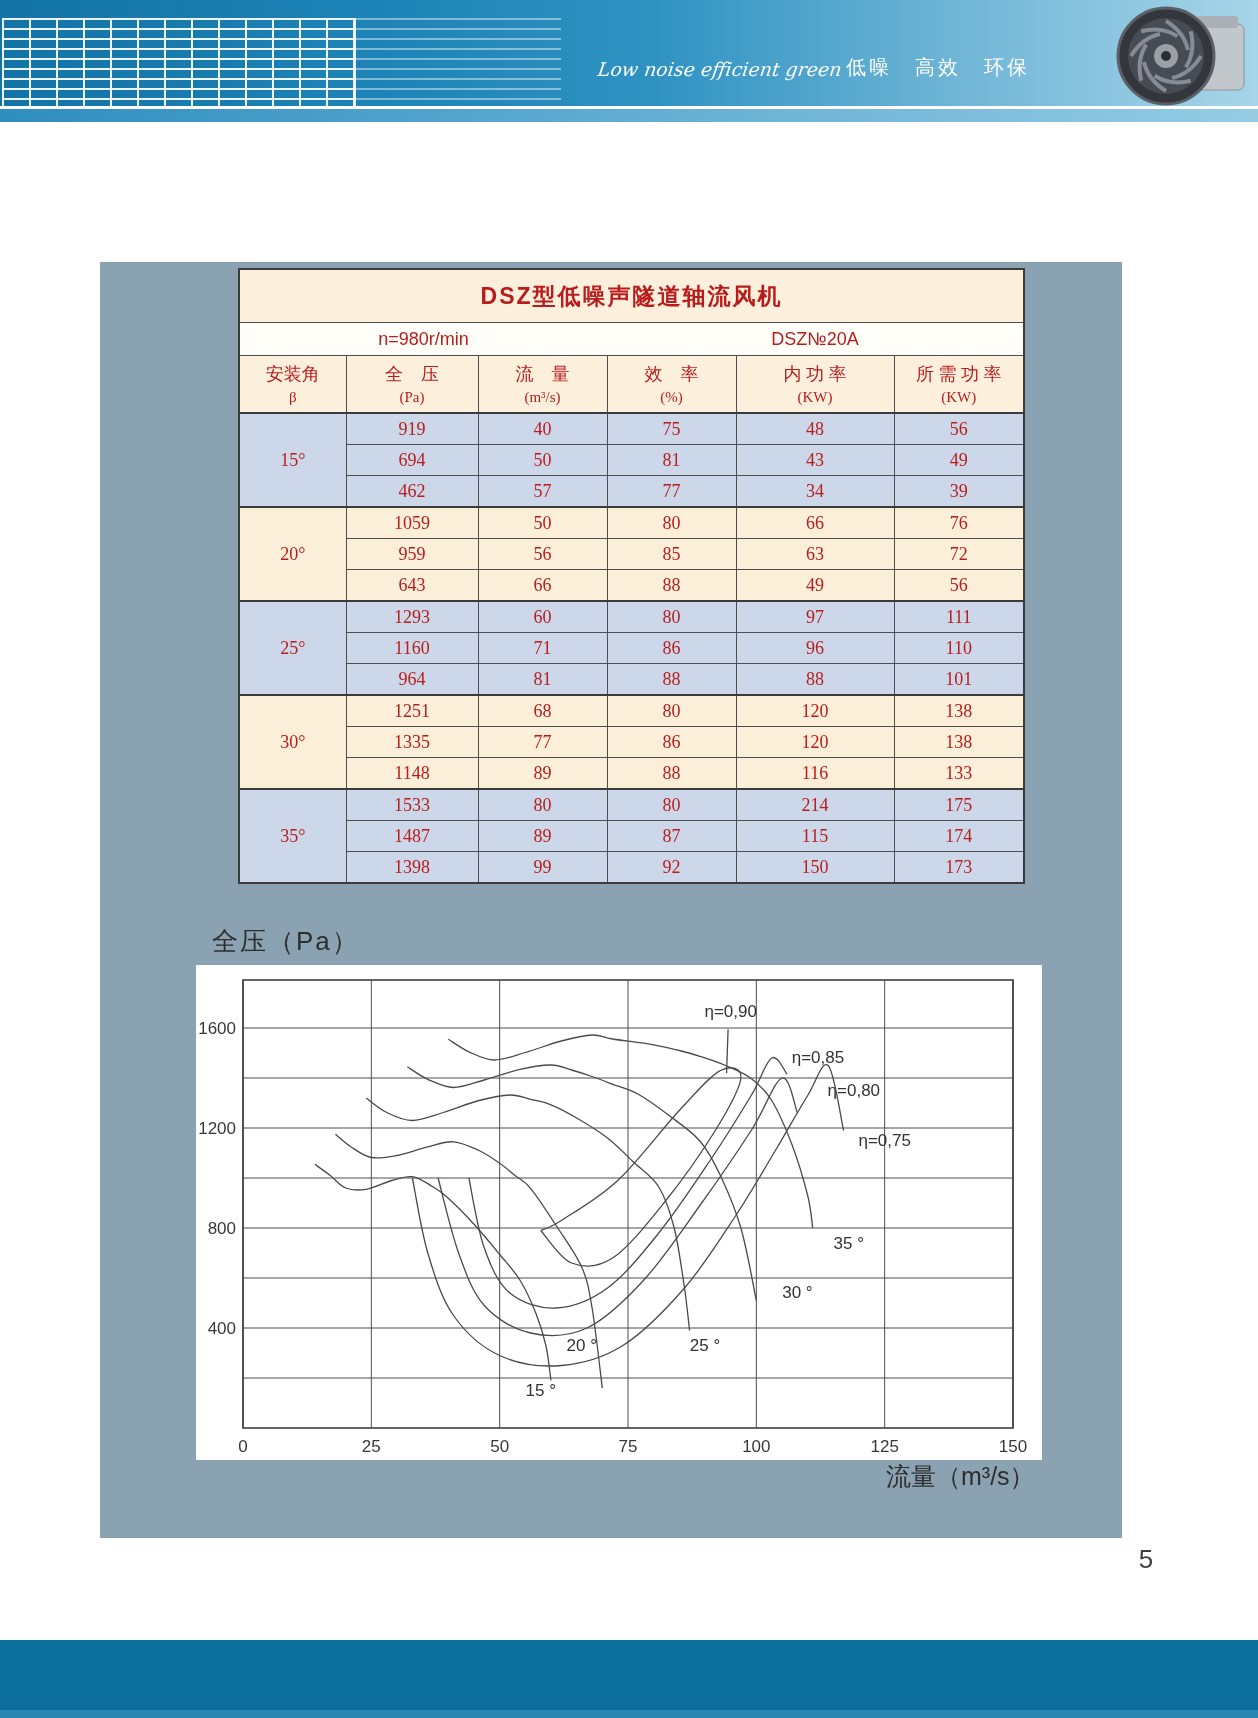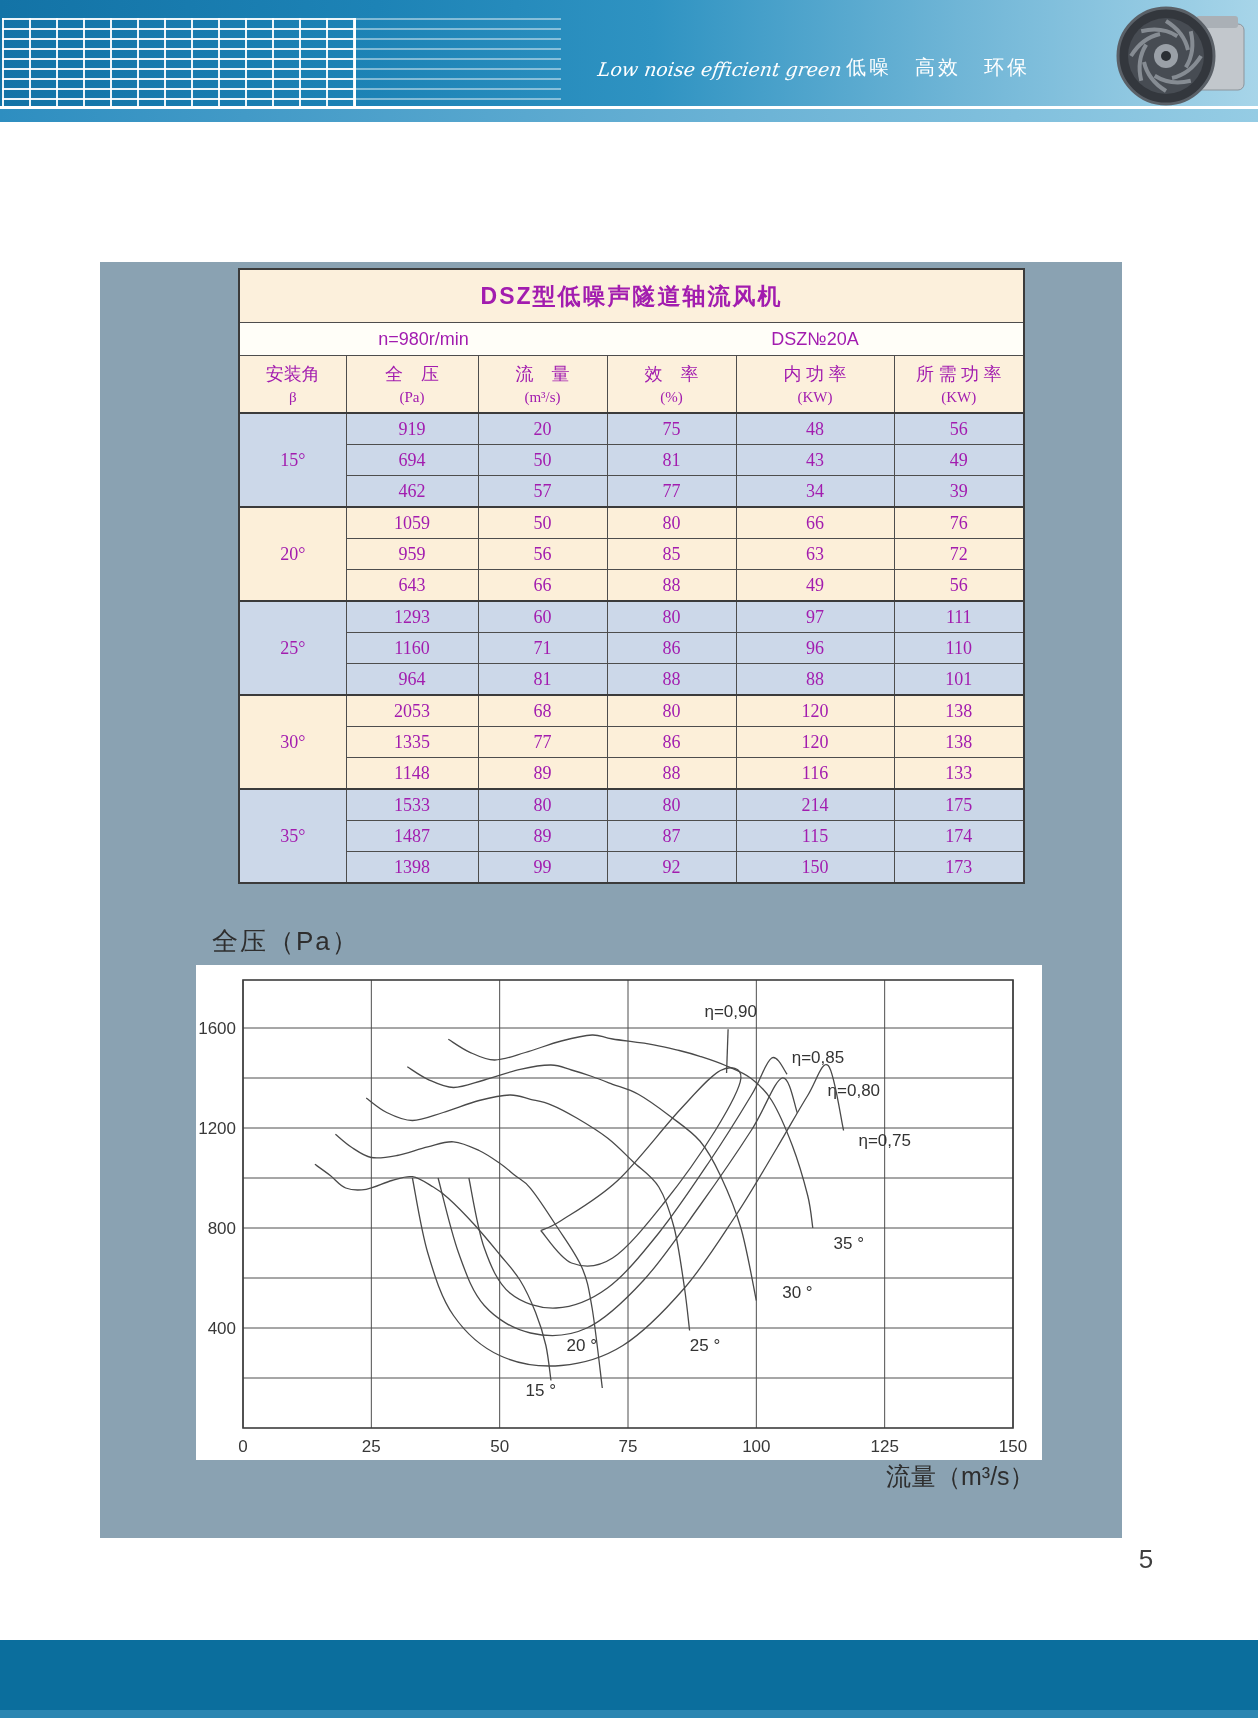--- a/index.html
+++ b/index.html
@@ -24,21 +24,21 @@
     font-size:20px;letter-spacing:3px;white-space:nowrap}
   .fan{position:absolute;left:1112px;top:2px}
 
   
   .panel{position:absolute;left:100px;top:262px;width:1022px;height:1276px;
     background:var(--panel_gray,#8aa2b2)}
 
   
   .perf{position:absolute;left:138px;top:6px;width:787px;border-collapse:collapse;
     table-layout:fixed;background:var(--table_cream,#fcf0dc);border:2px solid #3b3b3b;
-    font-family:"Liberation Serif","DejaVu Serif",serif;color:#a21caf}
+    font-family:"Liberation Serif","DejaVu Serif",serif;color:#b91c1c}
   .perf th,.perf td{border:1px solid #4d4d4d;text-align:center;padding:0;overflow:hidden}
   .t-title th{height:52px;font-size:23px;font-weight:600;letter-spacing:2px;
     font-family:"Liberation Sans",sans-serif;background:var(--table_cream,#fcf0dc)}
   .t-sub th{height:32px;font-weight:normal;font-size:18px;background:#fffef8;
     font-family:"Liberation Sans",sans-serif}
   .t-sub .sub-l{border-right:none}
   .t-sub .sub-r{border-left:none}
   .t-head th{height:56px;font-weight:normal;font-size:18px;background:var(--table_cream,#fcf0dc)}
   .t-head .h2{font-size:15px;margin-top:3px}
   .perf tbody td{height:30px;font-size:18px}
@@ -137,21 +137,21 @@
           <th>
             <div class="h1">所 需 功 率</div>
             <div class="h2">(KW)</div>
           </th>
         </tr>
     </thead>
     <tbody id="tbl-body">
         <tr class="blue gstart">
           <td rowspan="3" class="angle">15°</td>
           <td>919</td>
-          <td>20</td>
+          <td>40</td>
           <td>75</td>
           <td>48</td>
           <td>56</td>
         </tr>
         <tr class="blue">
           <td>694</td>
           <td>50</td>
           <td>81</td>
           <td>43</td>
           <td>49</td>
@@ -202,21 +202,21 @@
         </tr>
         <tr class="blue">
           <td>964</td>
           <td>81</td>
           <td>88</td>
           <td>88</td>
           <td>101</td>
         </tr>
         <tr class="cream gstart">
           <td rowspan="3" class="angle">30°</td>
-          <td>2053</td>
+          <td>1251</td>
           <td>68</td>
           <td>80</td>
           <td>120</td>
           <td>138</td>
         </tr>
         <tr class="cream">
           <td>1335</td>
           <td>77</td>
           <td>86</td>
           <td>120</td>

